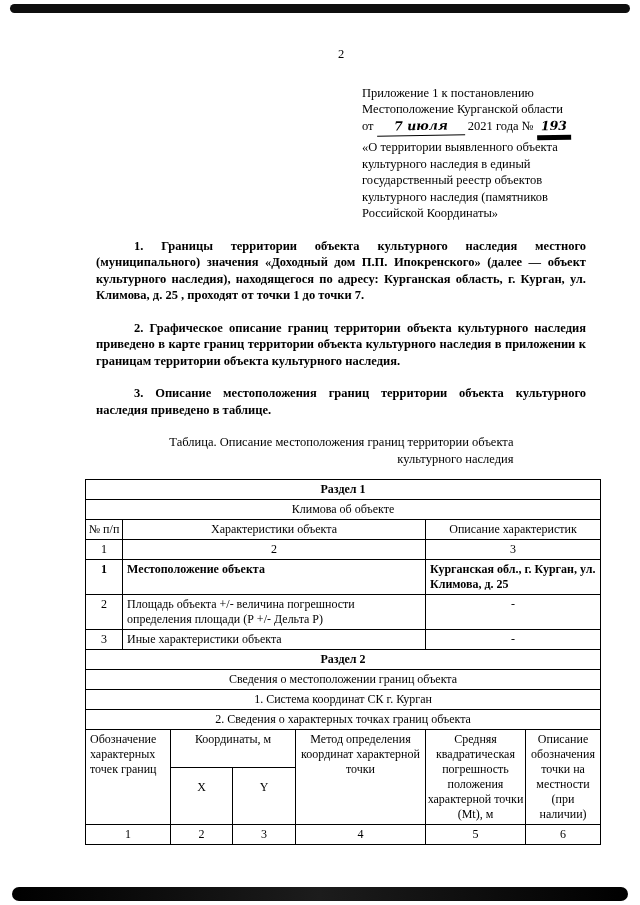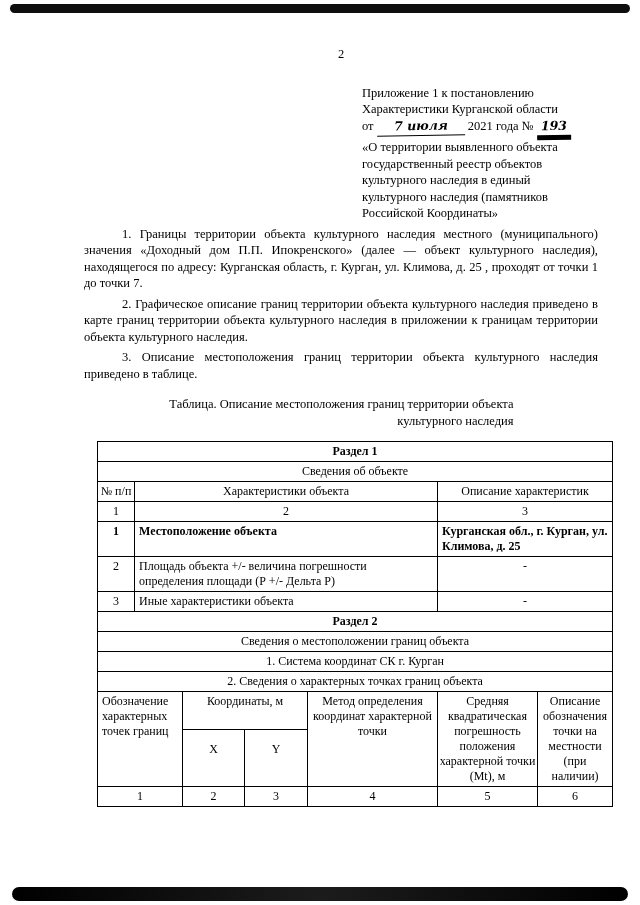--- a/index.html
+++ b/index.html
@@ -15,51 +15,51 @@
   .hdr{margin-left:282px;width:240px;}
   .hdr div{white-space:nowrap;}
   .date-line{white-space:nowrap;}
   .hw{
     font-family:"DejaVu Serif", serif;font-style:italic;font-weight:bold;
     display:inline-block;text-align:center;transform:rotate(-1deg);
   }
   .blank1{border-bottom:1px solid #000;min-width:88px;}
   .blank2{border-bottom:5px solid #000000;min-width:34px;}
   .doc-title{font-weight:bold;text-align:center;margin:11px 0 12px 0;}
-  .para{text-align:justify;text-indent:38px;margin:4px;}
+  .para{text-align:justify;text-indent:38px;margin:16px;font-weight:bold;}
   .tbl-caption{text-align:right;width:345px;margin:14px auto 12px auto;}
-  .tblwrap{margin-left:17px;width:515px;}
+  .tblwrap{margin-left:5px;width:515px;}
   table{border-collapse:collapse;table-layout:fixed;width:515px;font-size:12px;line-height:15px;}
   td{border:1px solid #000;padding:2px 4px;vertical-align:top;word-wrap:break-word;}
   .c{text-align:center;}
   .b{font-weight:bold;}
   .t2{margin-top:-1px;}
   .nw{padding:2px 1px;}
 </style>
 </head>
 <body>
 
 <div class="scan-bar top"></div>
 
 <div class="content">
 
   <div class="page-num">2</div>
 
   <div class="hdr">
     <div>Приложение 1 к постановлению</div>
-    <div>Характеристики Курганской области</div>
+    <div>Местоположение Курганской области</div>
     <div class="date-line">
       <span>от</span>
       <span class="hw blank1">7 июля</span>
       <span>2021 года №</span>
       <span class="hw blank2">193</span>
     </div>
     <div>«О территории выявленного объекта</div>
+    <div>культурного наследия в единый</div>
     <div>государственный реестр объектов</div>
-    <div>культурного наследия в единый</div>
     <div>культурного наследия (памятников</div>
     <div>Российской Координаты»</div>
   </div>
 
 
   <p class="para">1. Границы территории объекта культурного наследия местного (муниципального) значения «Доходный дом П.П. Ипокренского» (далее — объект культурного наследия), находящегося по адресу: Курганская область, г. Курган, ул. Климова, д. 25 , проходят от точки 1 до точки 7.</p>
   <p class="para">2. Графическое описание границ территории объекта культурного наследия приведено в карте границ территории объекта культурного наследия в приложении к границам территории объекта культурного наследия.</p>
   <p class="para">3. Описание местоположения границ территории объекта культурного наследия приведено в таблице.</p>
 
   <div class="tbl-caption">Таблица. Описание местоположения границ территории объекта культурного наследия</div>
@@ -69,21 +69,21 @@
       <colgroup>
           <col style="width:37px">
           <col style="width:303px">
           <col style="width:175px">
         </colgroup>
       <tbody>
           <tr>
         <td colspan="3" class="c b">Раздел 1</td>
       </tr>
       <tr>
-        <td colspan="3" class="c">Сведения об объекте</td>
+        <td colspan="3" class="c">Климова об объекте</td>
       </tr>
       <tr>
         <td class="c nw">№ п/п</td>
         <td class="c">Характеристики объекта</td>
         <td class="c">Описание характеристик</td>
       </tr>
       <tr>
         <td class="c">1</td>
         <td class="c">2</td>
         <td class="c">3</td>

